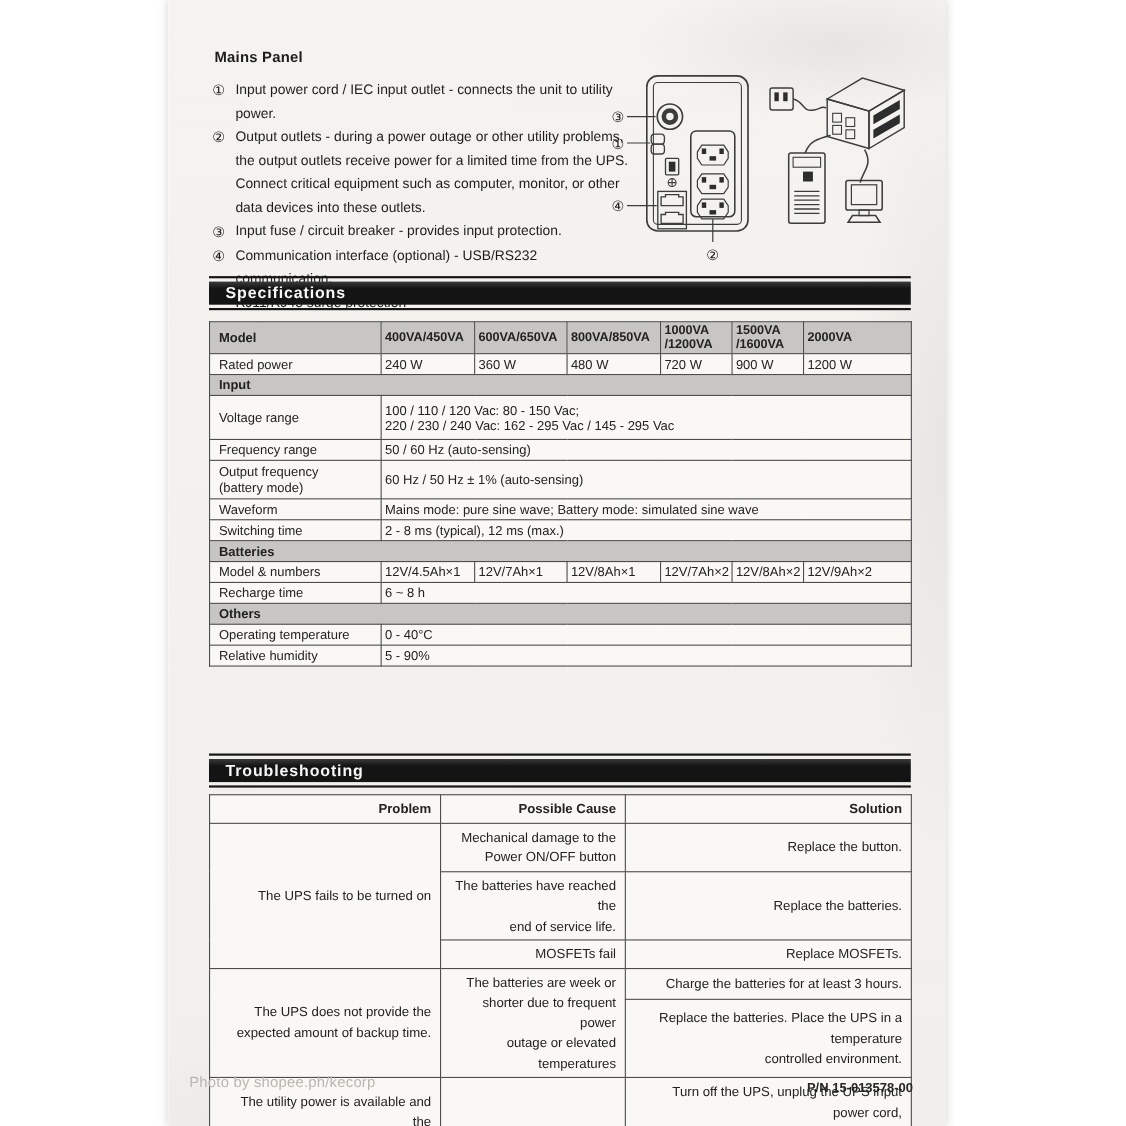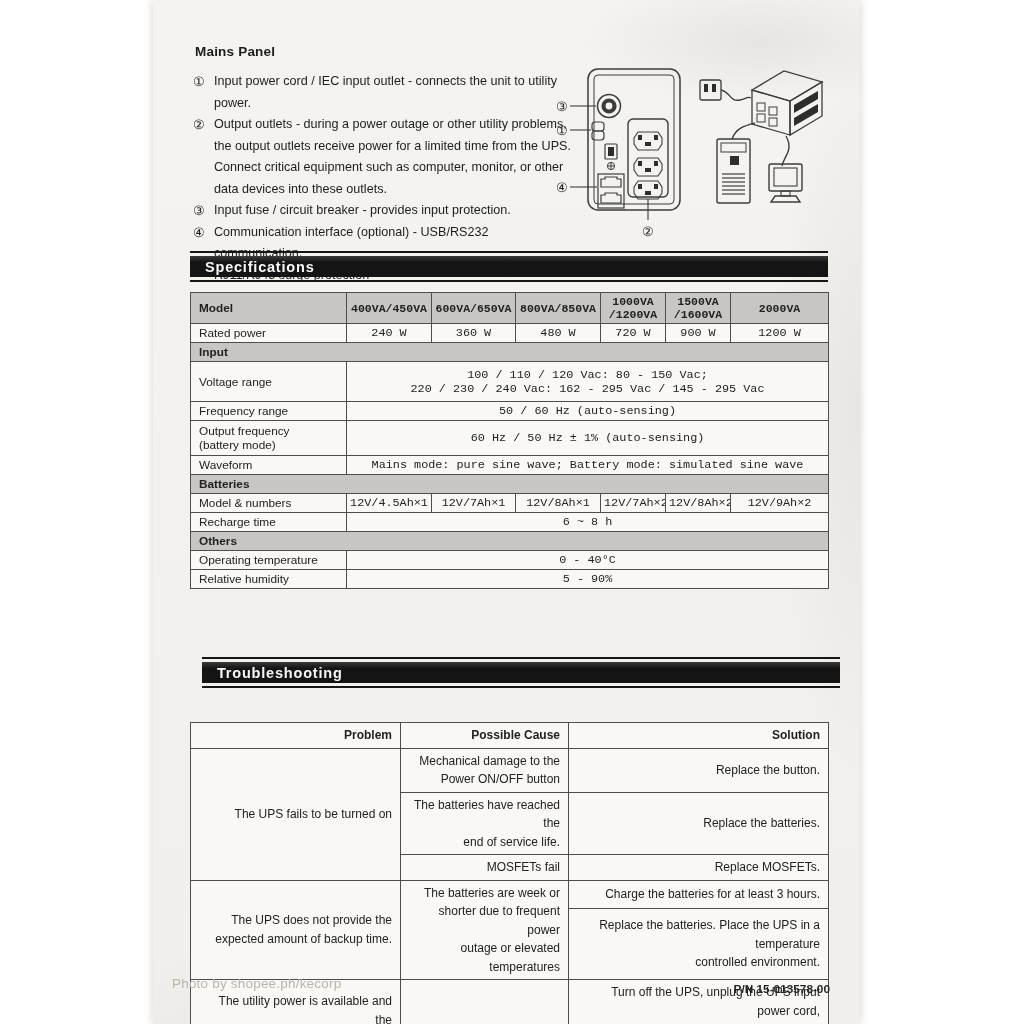--- a/index.html
+++ b/index.html
@@ -28,27 +28,27 @@
   .diagram{position:absolute;left:395px;top:56px;}
   .diagram text{font-size:13px;fill:#222;}
   
   .secbar{position:absolute;left:37px;width:638px;border-top:2px solid #161616;border-bottom:2px solid #161616;padding:3px 0;}
   .secbar .bar-inner{
     background:linear-gradient(180deg,#3a3a3a 0%,#141414 30%,#141414 100%);
     color:#f7f7f7;font-size:14.5px;font-weight:bold;letter-spacing:.8px;
     height:21px;line-height:23px;padding-left:15px;
   }
   .secbar.spec-bar{top:251px;}
-  .secbar.ts-bar{top:657px;margin-left:12px;}
+  .secbar.ts-bar{top:685px;}
   
   table{border-collapse:collapse;table-layout:fixed;position:absolute;left:37px;width:638px;background:#f9f8f5;}
   td,th{border:1px solid #4d4d4d;font-weight:normal;font-size:11.8px;color:#222;overflow:hidden;}
   .spec{top:292px;}
   .spec td.lab{text-align:left;padding:2px 8px;}
-  .spec td.val{text-align:center;padding:2px 3px;font-family:Liberation Mono, monospace;}
+  .spec td.val{text-align:left;padding:2px 3px;}
   .spec .hdr td{background:#c7c6c2;font-weight:bold;}
   .spec td.sect{background:#c7c6c2;font-weight:bold;text-align:left;padding:2px 8px;}
   .pre{white-space:pre-line;}
   .spec .hdr td.val{font-size:11.5px;}
   .h38{height:20px;} .h21{height:19px;} .h19{height:17px;} .h42{height:40px;} .h37{height:35px;}
   .ts{top:722px;}
   .ts td{vertical-align:middle;text-align:right;padding:3px 8px;font-size:12px;line-height:18.5px;}
   .ts .hdr td{font-weight:bold;}
   .th20{height:17px;} .tr45{height:42px;} .tr38{height:35px;} .tr20{height:17px;} .tr74{height:70px;}
   
@@ -249,20 +249,24 @@
     <tr class="h37">
       <td class="lab pre">Output frequency
 (battery mode)</td>
       <td class="val" colspan="6">60 Hz / 50 Hz ± 1% (auto-sensing)</td>
     </tr>
     <tr class="h19">
       <td class="lab">Waveform</td>
       <td class="val" colspan="6">Mains mode: pure sine wave; Battery mode: simulated sine wave</td>
     </tr>
     <tr class="h19">
+      <td class="lab">Switching time</td>
+      <td class="val" colspan="6">2 - 8 ms (typical), 12 ms (max.)</td>
+    </tr>
+    <tr class="h19">
       <td class="sect" colspan="7">Batteries</td>
     </tr>
     <tr class="h21">
       <td class="lab">Model &amp; numbers</td>
       <td class="val">12V/4.5Ah×1</td>
       <td class="val">12V/7Ah×1</td>
       <td class="val">12V/8Ah×1</td>
       <td class="val">12V/7Ah×2</td>
       <td class="val">12V/8Ah×2</td>
       <td class="val">12V/9Ah×2</td>

